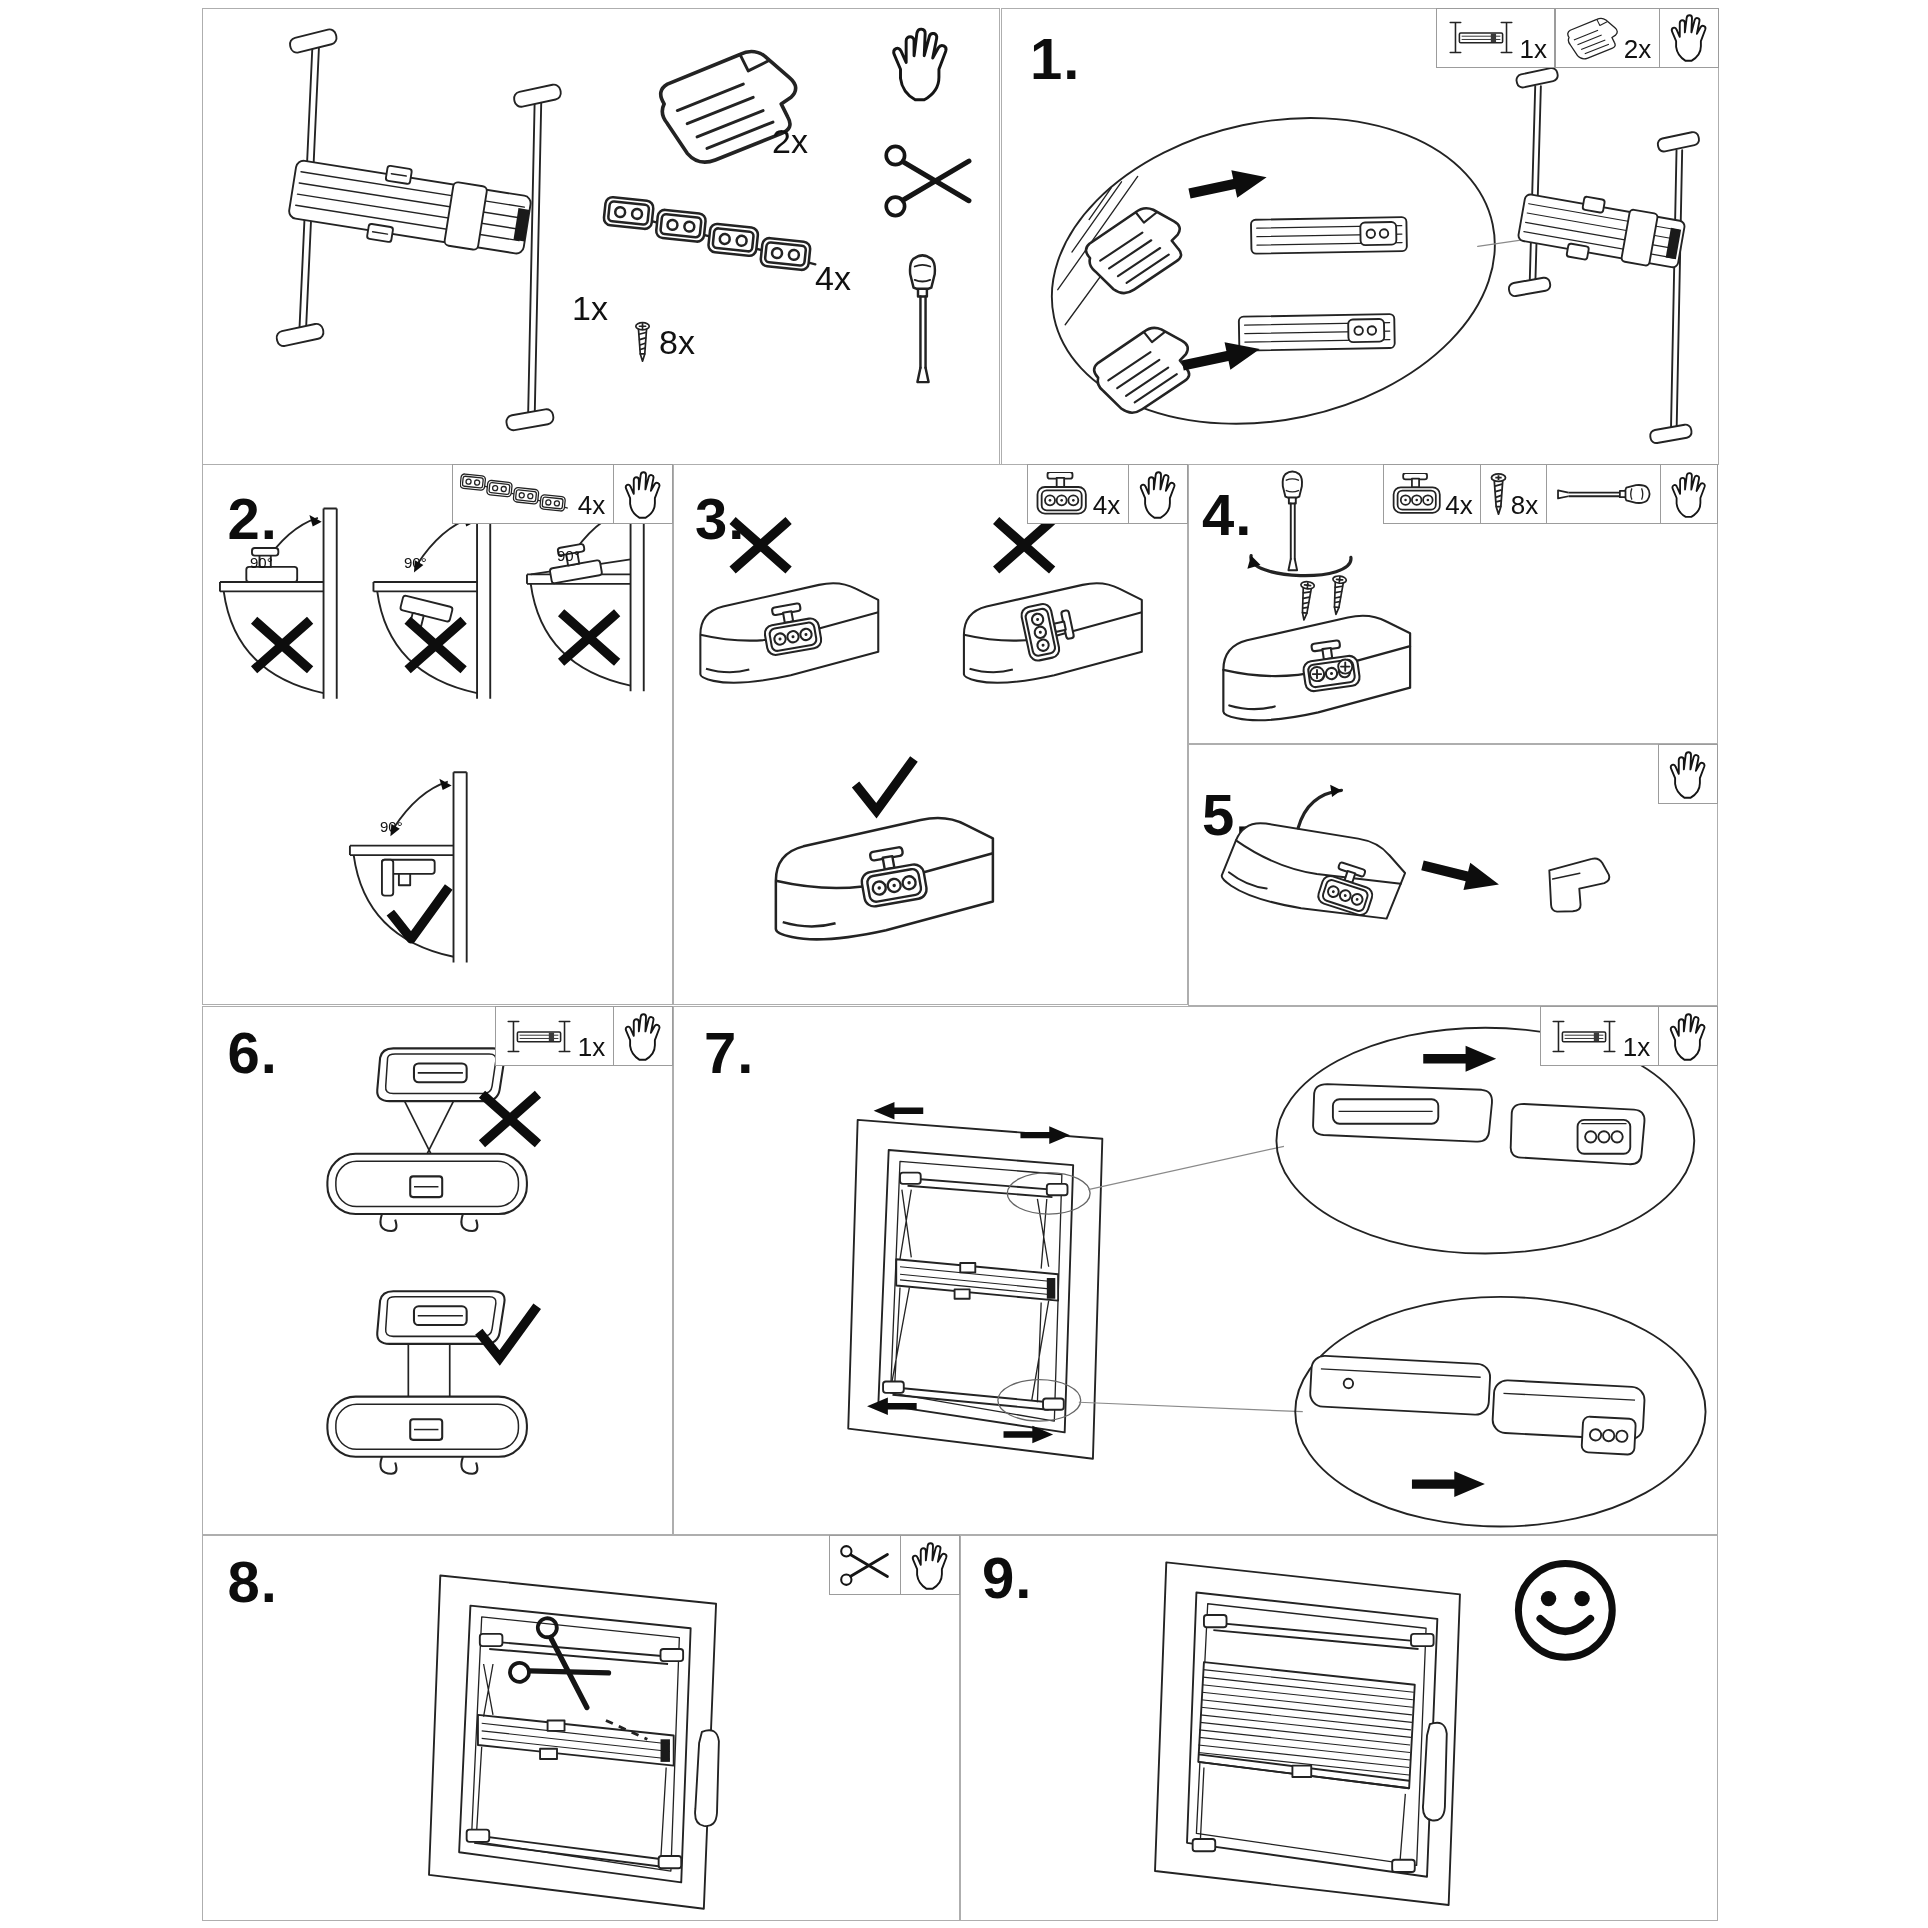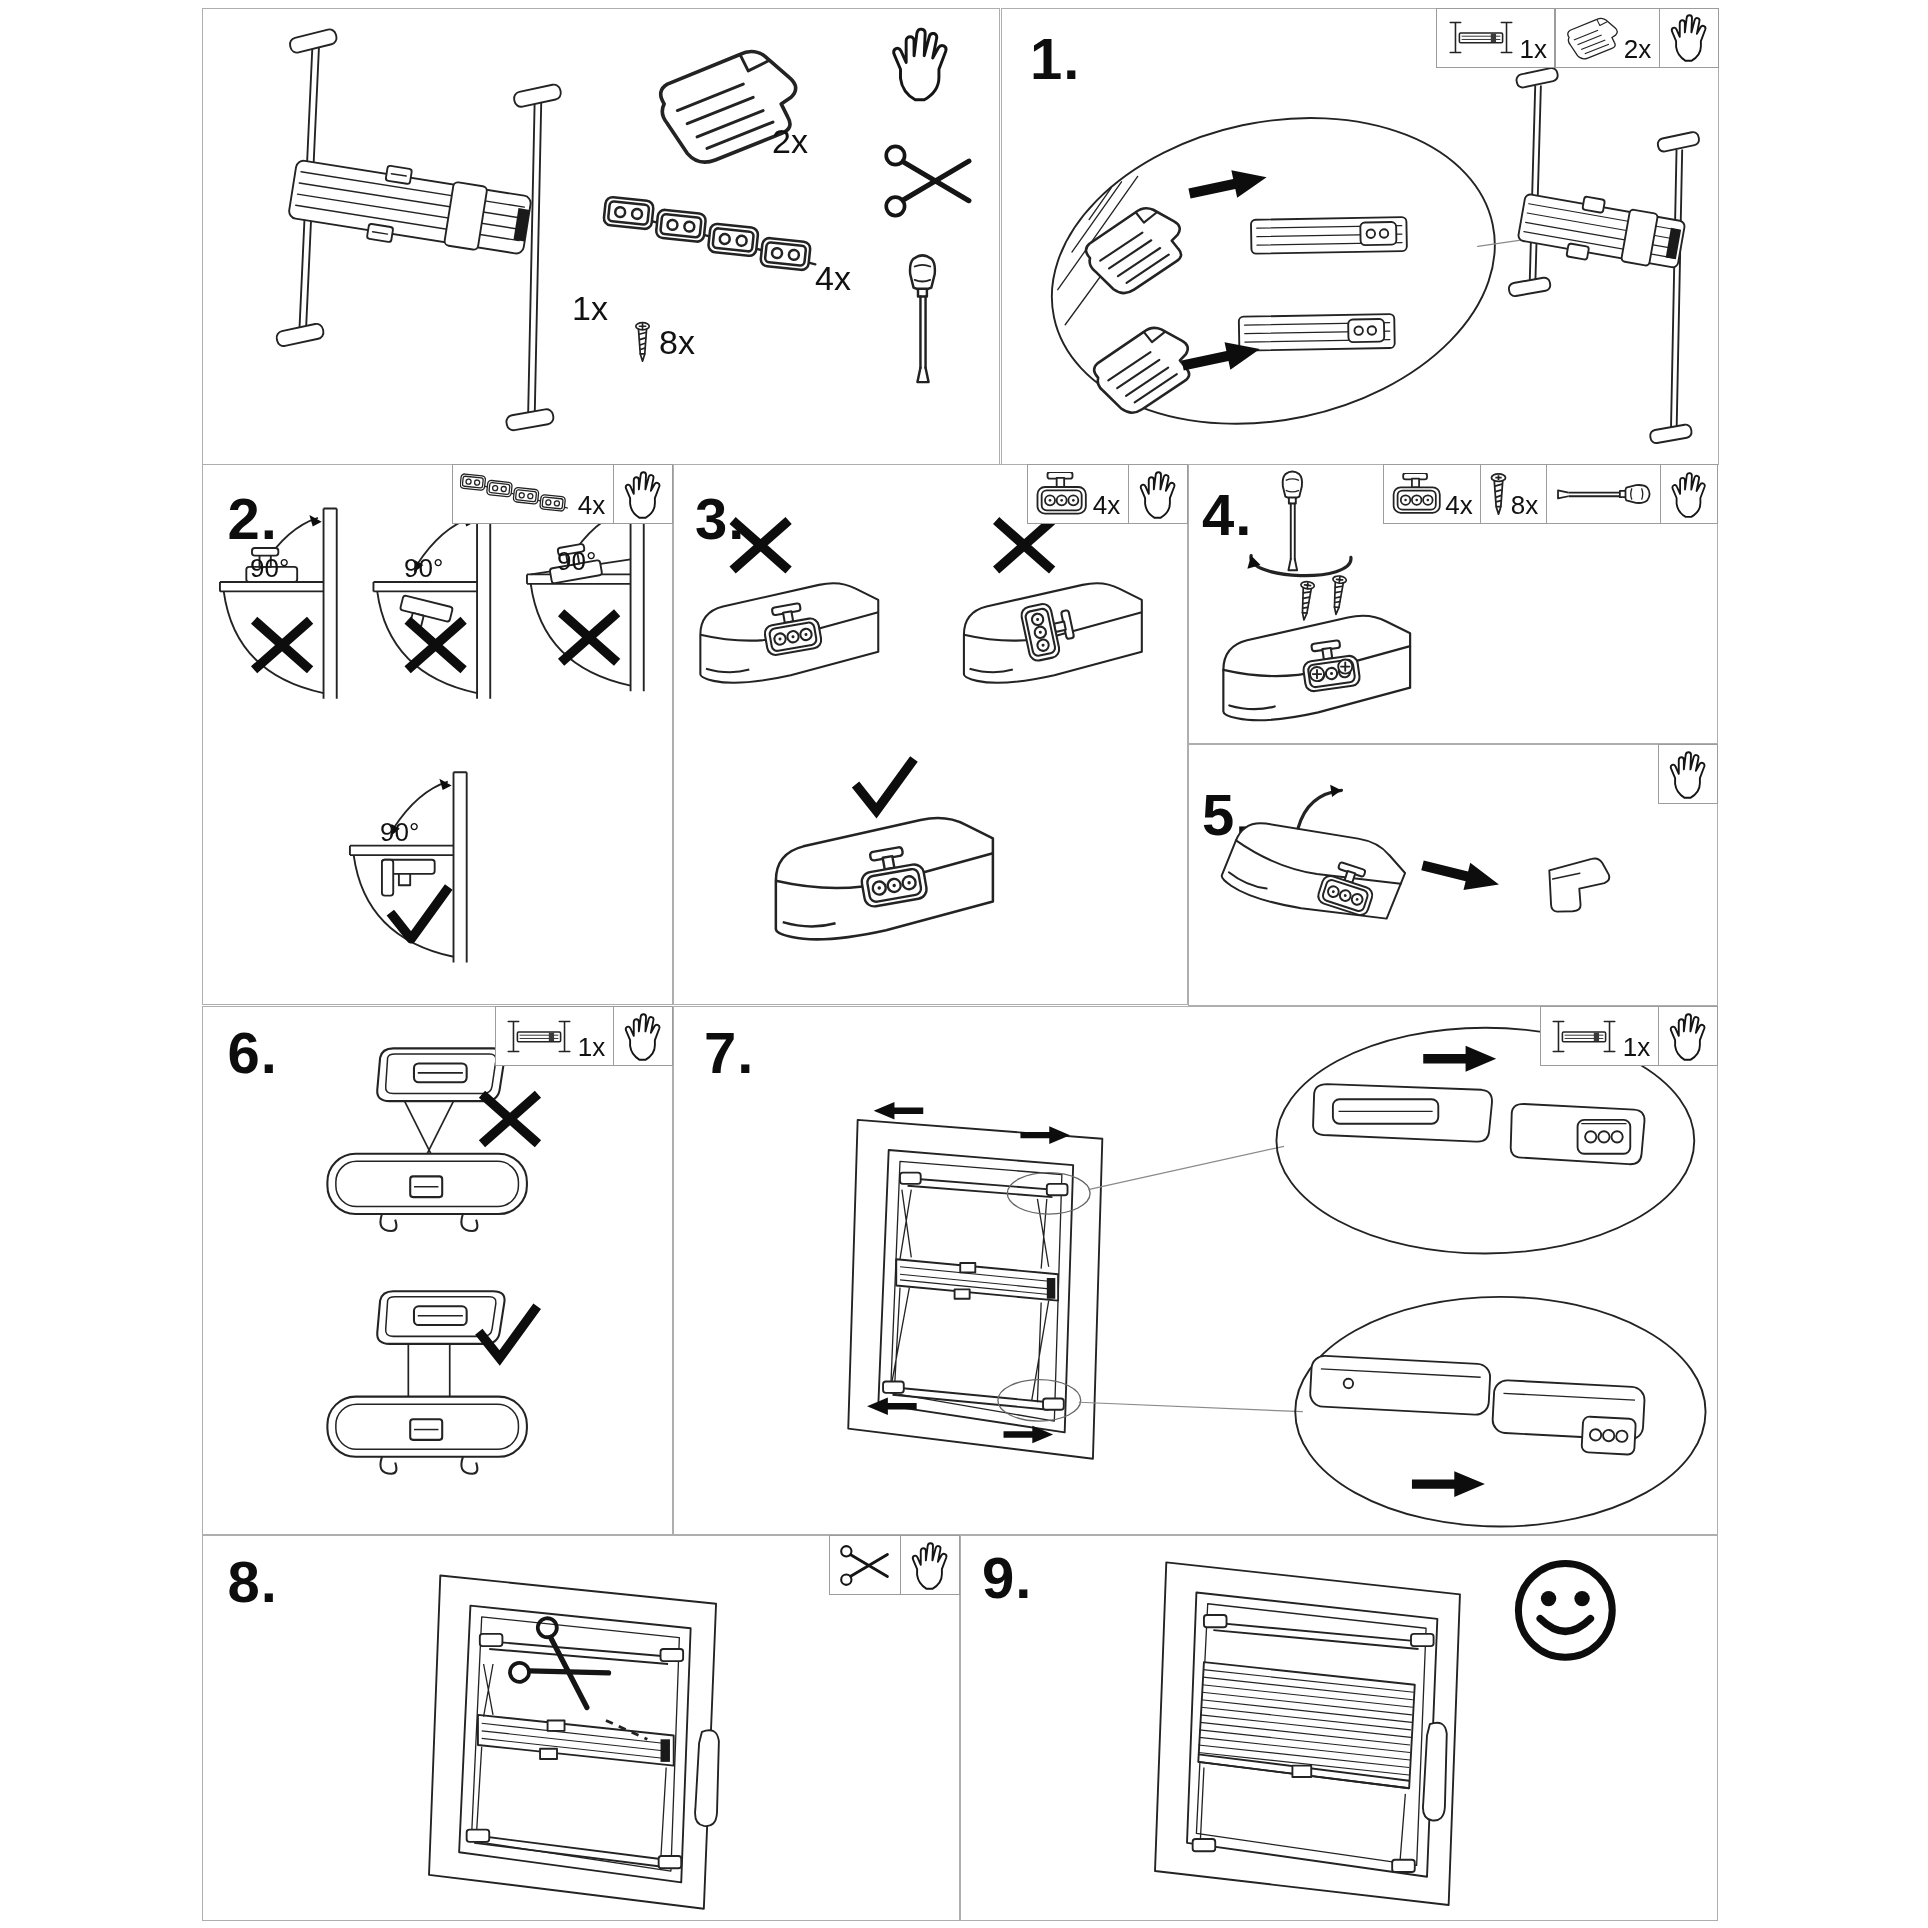--- a/index.html
+++ b/index.html
@@ -5,21 +5,21 @@
   html,body{margin:0;padding:0;background:#ffffff;}
   .sheet{position:relative;width:1928px;height:1928px;background:#fff;
          font-family:"Liberation Sans",sans-serif;color:#111;overflow:hidden;}
   .panel{position:absolute;border:0.9px solid #aeaeae;background:#fff;box-sizing:border-box;}
   .num{position:absolute;font-weight:bold;font-size:58px;line-height:1;letter-spacing:0.9px;color:#0d0d0d;}
   .tools{position:absolute;top:-0.9px;right:-0.9px;display:flex;z-index:5;}
   .tool{height:60px;border:0.9px solid #9c9c9c;margin-left:-0.9px;background:#fff;
         display:flex;align-items:center;justify-content:center;padding:3.8px 7.5px;box-sizing:border-box;}
   .tool .qty{font-size:26px;align-self:flex-end;line-height:1.05;margin-left:2.8px;color:#111;}
   .qty-big{position:absolute;font-size:34px;color:#111;line-height:1;}
-  .deg{position:absolute;font-size:26px;color:#111;line-height:1;}
+  .deg{position:absolute;font-size:15px;color:#111;line-height:1;}
   svg.art{position:absolute;left:0;top:0;}
 </style>
 </head>
 <body>
 
 <svg width="0" height="0" style="position:absolute" aria-hidden="true">
 <defs>
   <g id="g-hand" fill="#ffffff" stroke="#151515" stroke-width="2.6" stroke-linejoin="round">
     <path d="M25 67 C18 63 13 56 12 48 L12 40 L6.5 27 C4.5 22 10.5 19 12.5 24 L17 34 L17 15
              C17 10 24 10 24 15 L24 28 L26.5 8 C27.5 3 34 3.5 33.8 8.5 L33 28 L37.5 11

